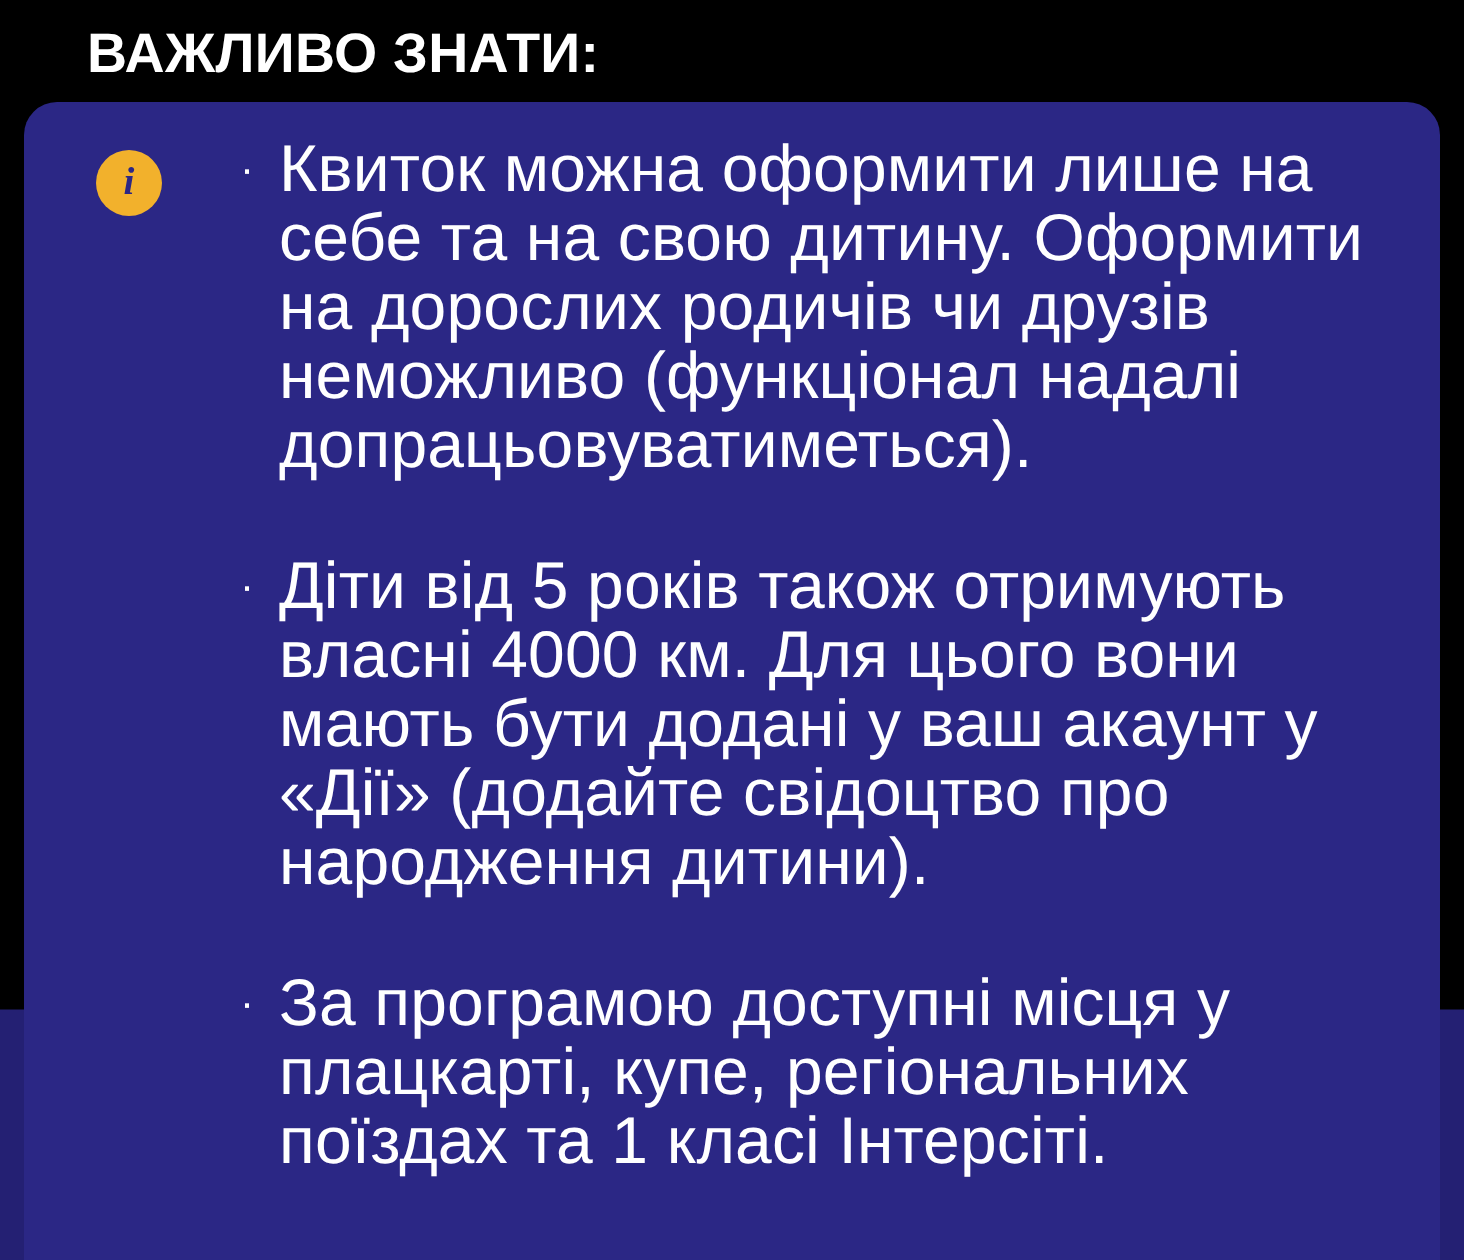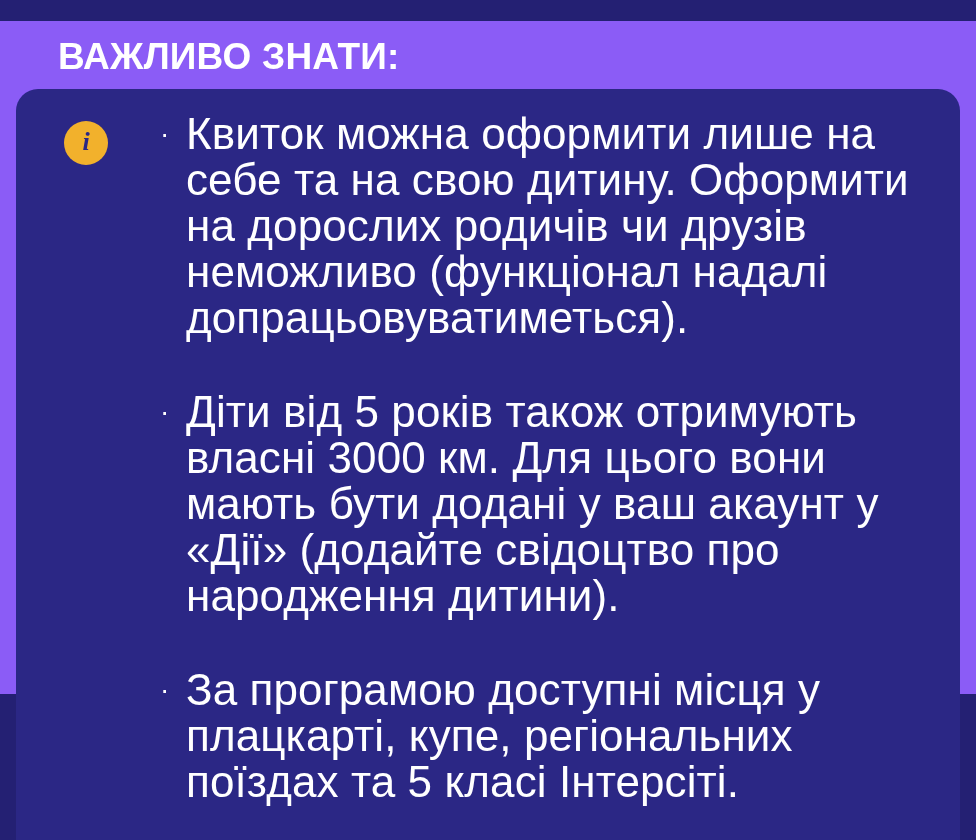--- a/index.html
+++ b/index.html
@@ -10,23 +10,22 @@
     width: 976px;
     height: 840px;
     background: #242073;
     font-family: "Liberation Sans", sans-serif;
     overflow: hidden;
   }
   .page {
     position: relative;
     width: 976px;
     height: 673px;
-    background: #8b5cf6;
+    background: #000000;
     box-sizing: border-box;
-    margin-top: 21px;
   }
   .heading {
     position: absolute;
     left: 58px;
     top: 14px;
     font-size: 37px;
     font-weight: bold;
     color: #ffffff;
     letter-spacing: 0.2px;
     line-height: 1.2;
@@ -110,23 +109,23 @@
 
     <div class="list">
 
       <div class="list-item">
         <span class="bullet">·</span>
         <span class="item-text">Квиток можна оформити лише на себе та на свою дитину. Оформити на дорослих родичів чи друзів неможливо (функціонал надалі допрацьовуватиметься).</span>
       </div>
 
       <div class="list-item">
         <span class="bullet">·</span>
-        <span class="item-text">Діти від 5 років також отримують власні 3000 км. Для цього вони мають бути додані у ваш акаунт у «Дії» (додайте свідоцтво про народження дитини).</span>
+        <span class="item-text">Діти від 5 років також отримують власні 4000 км. Для цього вони мають бути додані у ваш акаунт у «Дії» (додайте свідоцтво про народження дитини).</span>
       </div>
 
       <div class="list-item">
         <span class="bullet">·</span>
-        <span class="item-text">За програмою доступні місця у плацкарті, купе, регіональних поїздах та 5 класі Інтерсіті.</span>
+        <span class="item-text">За програмою доступні місця у плацкарті, купе, регіональних поїздах та 1 класі Інтерсіті.</span>
       </div>
 
     </div>
   </div>
 </div>
 
 </body></html>

